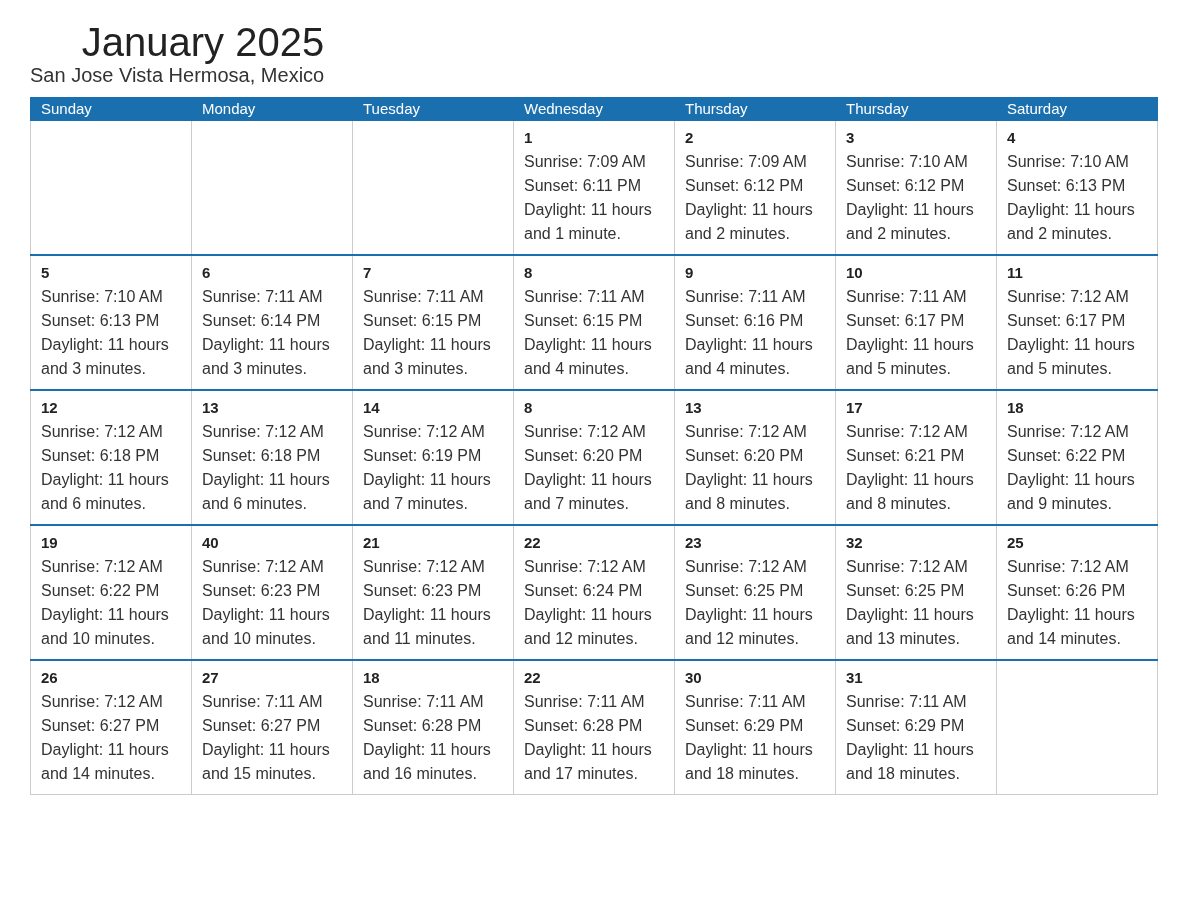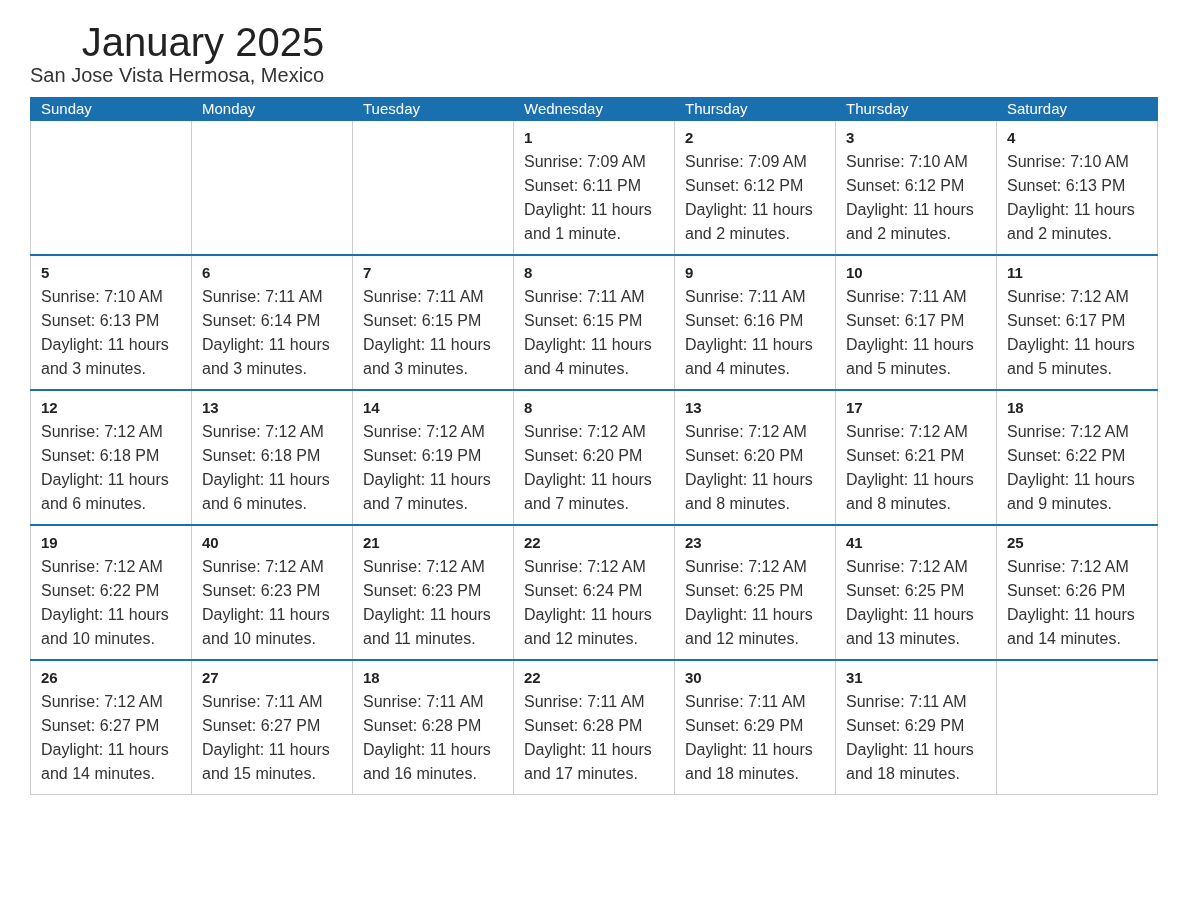--- a/index.html
+++ b/index.html
@@ -211,21 +211,21 @@
         </td>
         <td>
           <span class="day-number">22</span>
           <div class="day-info">Sunrise: 7:12 AM<br>Sunset: 6:24 PM<br>Daylight: 11 hours and 12 minutes.</div>
         </td>
         <td>
           <span class="day-number">23</span>
           <div class="day-info">Sunrise: 7:12 AM<br>Sunset: 6:25 PM<br>Daylight: 11 hours and 12 minutes.</div>
         </td>
         <td>
-          <span class="day-number">41</span>
+          <span class="day-number">32</span>
           <div class="day-info">Sunrise: 7:12 AM<br>Sunset: 6:25 PM<br>Daylight: 11 hours and 13 minutes.</div>
         </td>
         <td>
           <span class="day-number">25</span>
           <div class="day-info">Sunrise: 7:12 AM<br>Sunset: 6:26 PM<br>Daylight: 11 hours and 14 minutes.</div>
         </td>
       </tr>
       <tr>
         <td>
           <span class="day-number">26</span>

